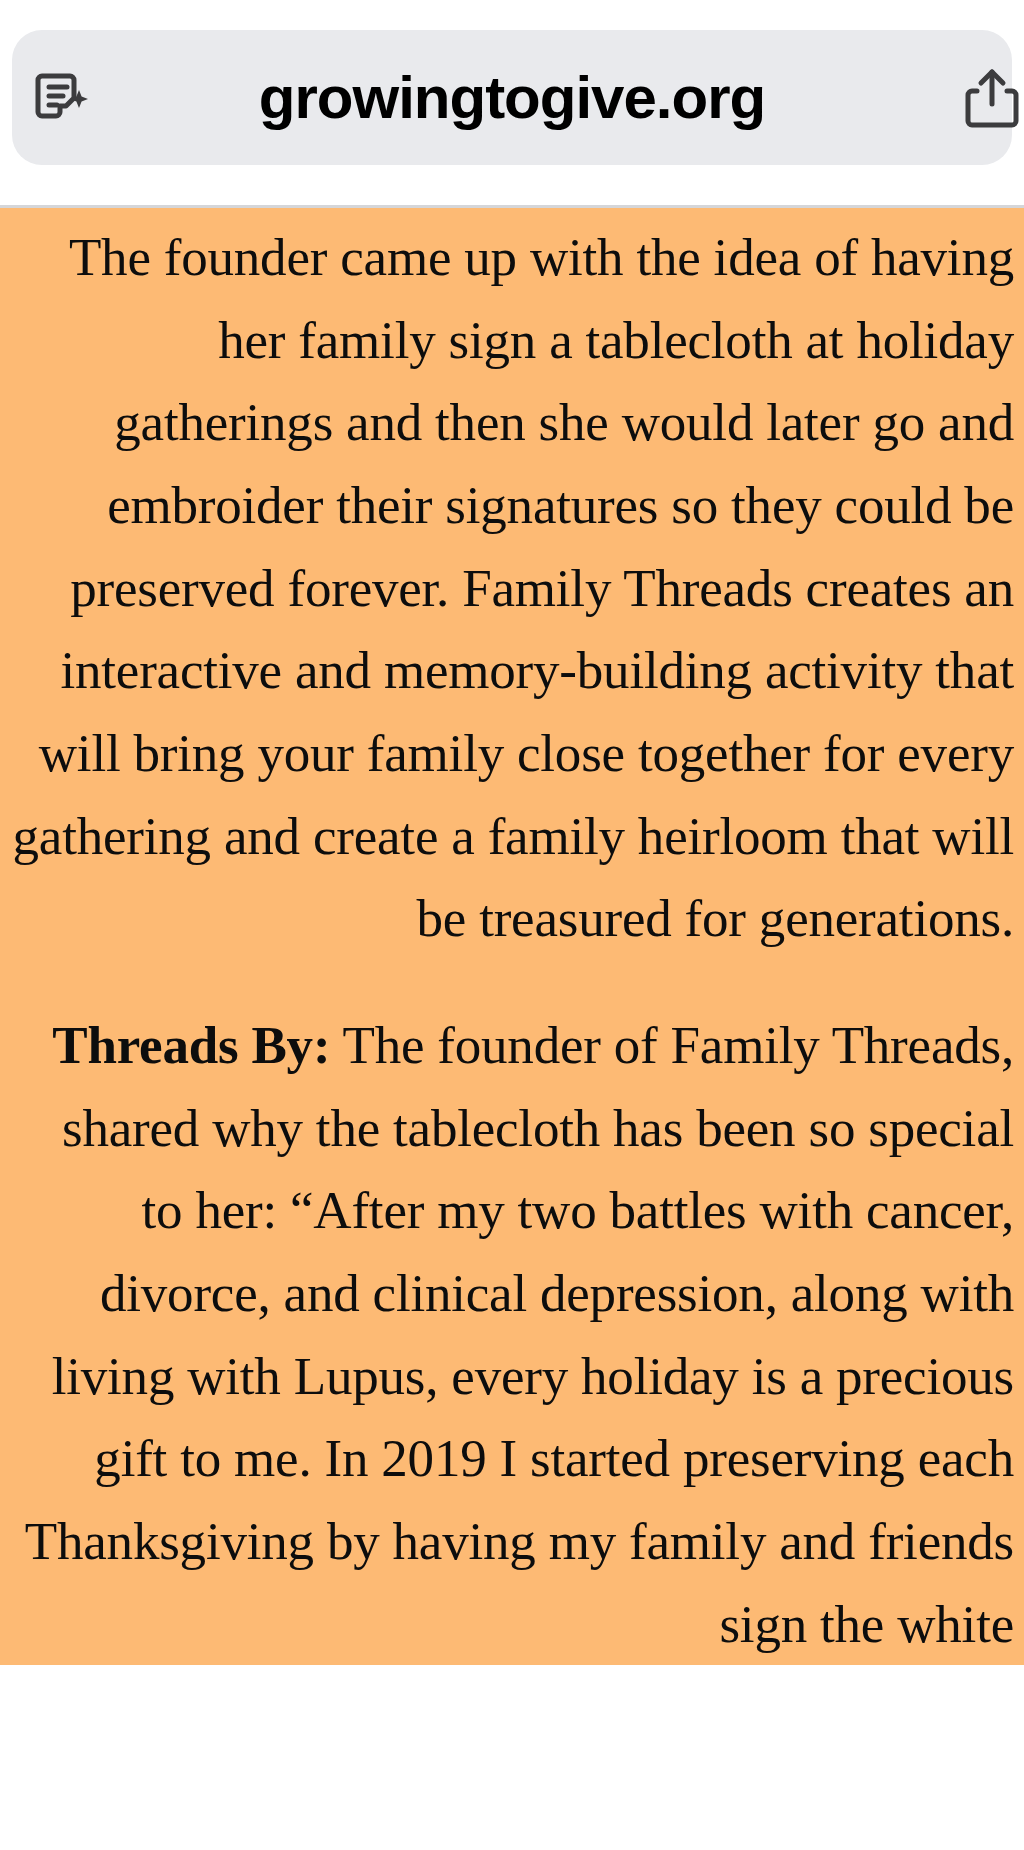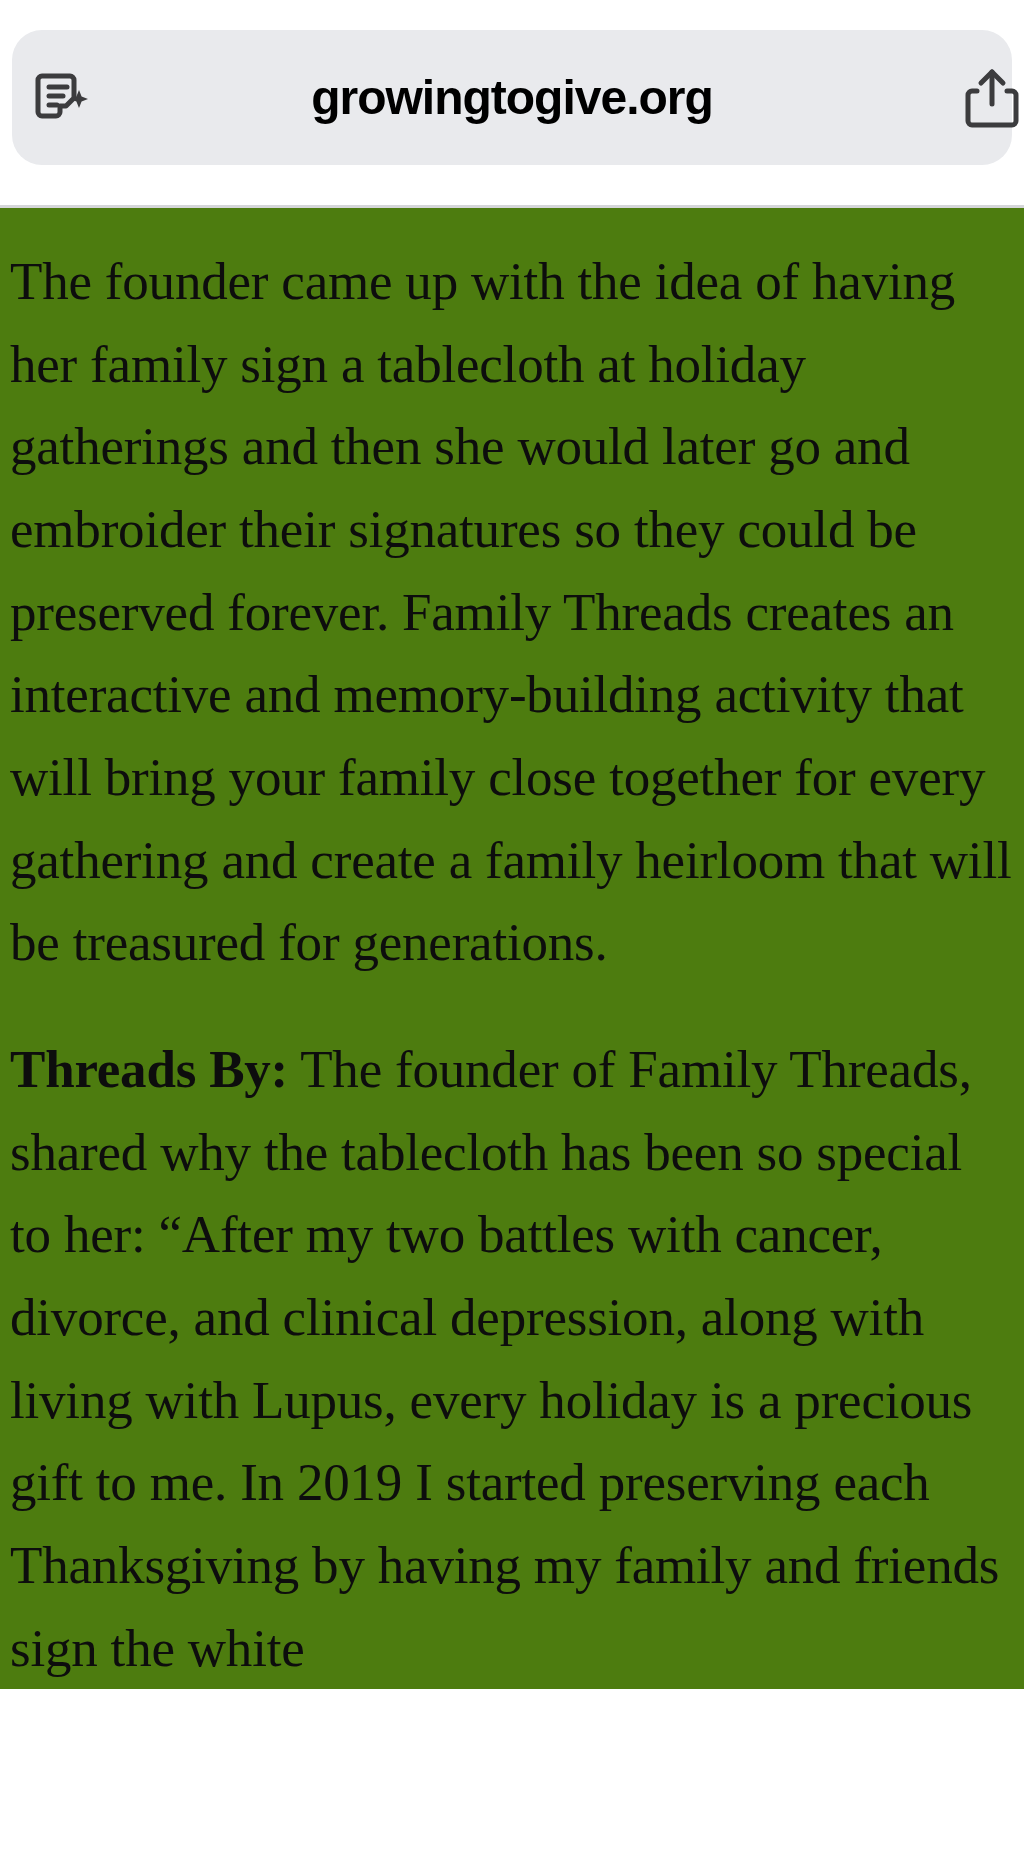--- a/index.html
+++ b/index.html
@@ -44,38 +44,39 @@
     position: absolute;
     right: -8px;
     top: 50%;
     transform: translateY(-50%);
     width: 56px;
     height: 62px;
     display: block;
   }
   .urltext {
     font-family: "Liberation Sans", sans-serif;
-    font-size: 48px;
+    font-size: 60px;
     font-weight: 700;
     color: #000000;
     letter-spacing: -1px;
     line-height: 1;
     white-space: nowrap;
   }
   .divider {
     height: 3px;
     background: #d5d6d9;
     width: 100%;
   }
 
   
   .content {
-    background: #4d7c0f;
-    padding: 32px 10px 0 10px;
+    background: #fdba74;
+    padding: 8px 10px 0 10px;
     box-sizing: border-box;
+    text-align: right;
   }
   .content p {
     margin: 0 0 44px 0;
     font-family: "Liberation Serif", serif;
     font-size: 53px;
     line-height: 1.56;
     color: #0d0d0d;
     letter-spacing: -0.2px;
   }
   .content p:last-child {

